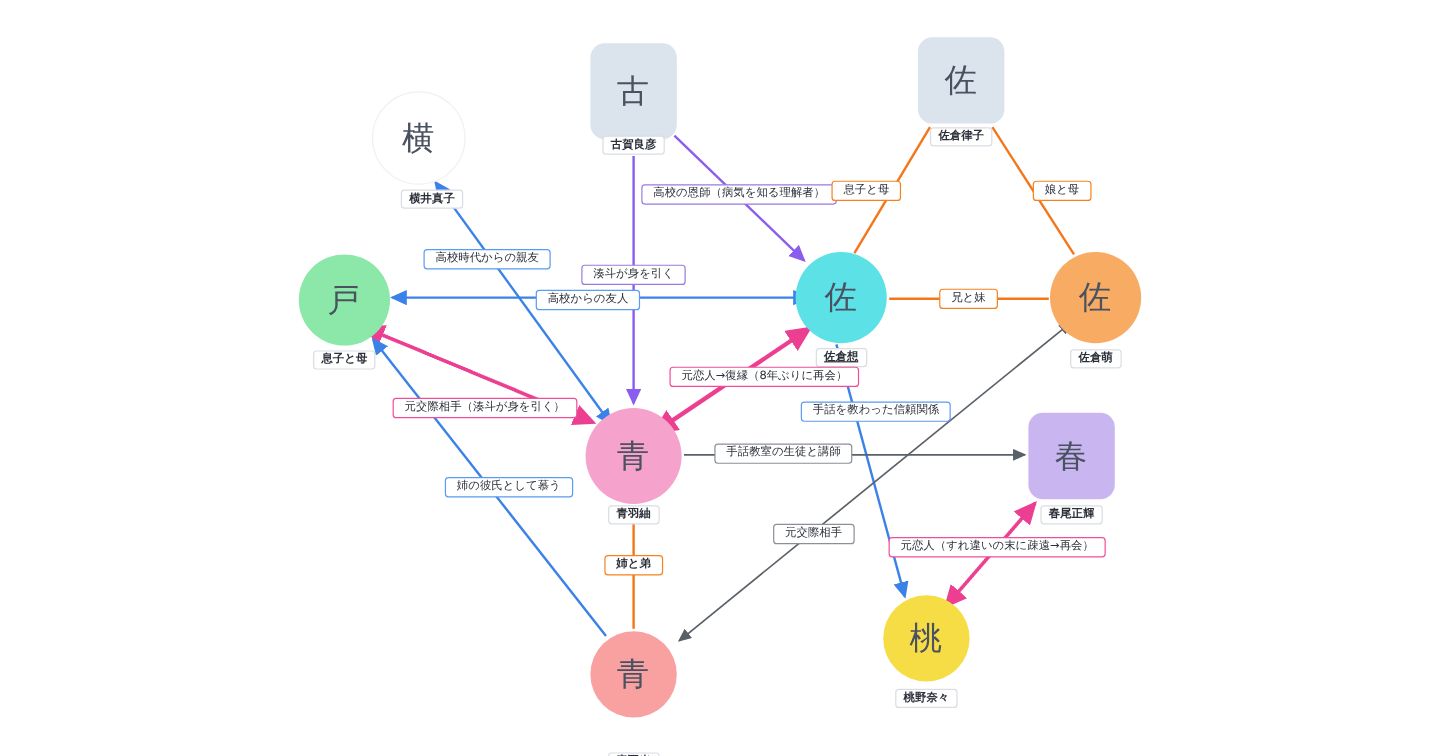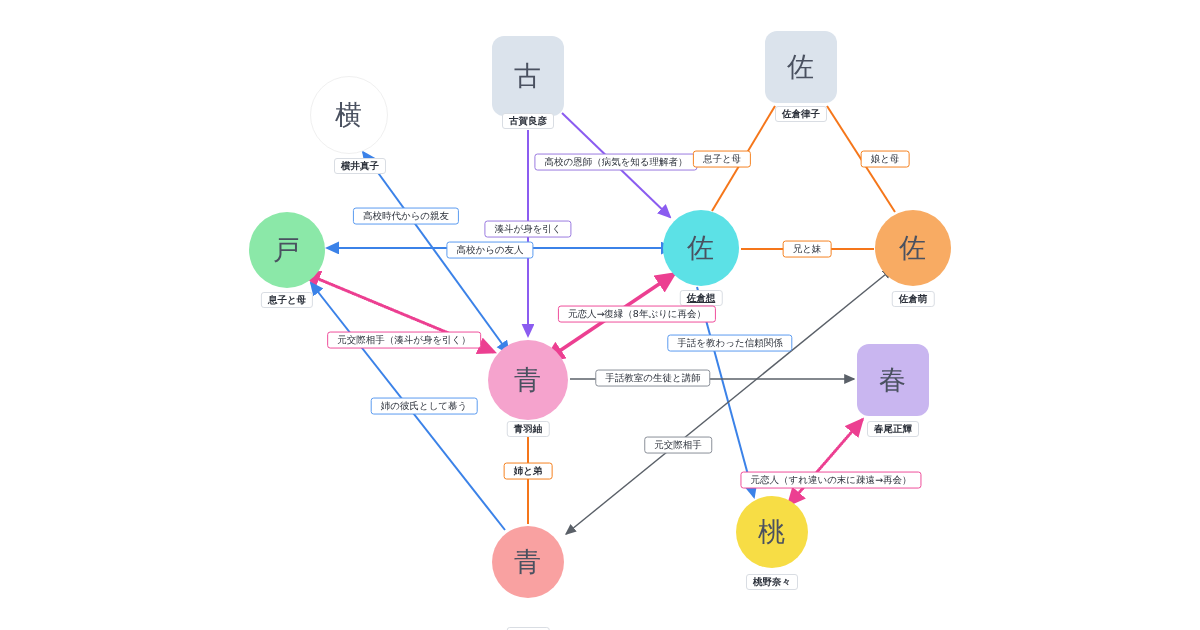--- a/index.html
+++ b/index.html
@@ -131,15 +131,15 @@
       <div class="elabel orange" style="left: 807px; top: 249px;">兄と妹</div>
       <div class="elabel blue" style="left: 406px; top: 216px;">高校時代からの親友</div>
       <div class="elabel blue" style="left: 490px; top: 250px;">高校からの友人</div>
       <div class="elabel pink" style="left: 404px; top: 314px; margin-top: 26px;">元交際相手（湊斗が身を引く）</div>
       <div class="elabel pink" style="left: 637px; top: 314px;">元恋人→復縁（8年ぶりに再会）</div>
       <div class="elabel blue" style="left: 404px; top: 406px; margin-left: 20px;">姉の彼氏として慕う</div>
       <div class="elabel blue" style="left: 730px; top: 343px;">手話を教わった信頼関係</div>
       <div class="elabel gray" style="left: 653px; top: 378px;">手話教室の生徒と講師</div>
       <div class="elabel gray" style="left: 678px; top: 445px;">元交際相手</div>
       <div class="elabel orange" style="left: 528px; top: 471px; font-weight: bold;">姉と弟</div>
-      <div class="elabel pink" style="left: 831px; top: 456px; margin-top: 24px;">元恋人（すれ違いの末に疎遠→再会）</div>
+      <div class="elabel pink" style="left: 831px; top: 456px;">元恋人（すれ違いの末に疎遠→再会）</div>
     </div>
 </div>
 
 </body></html>

